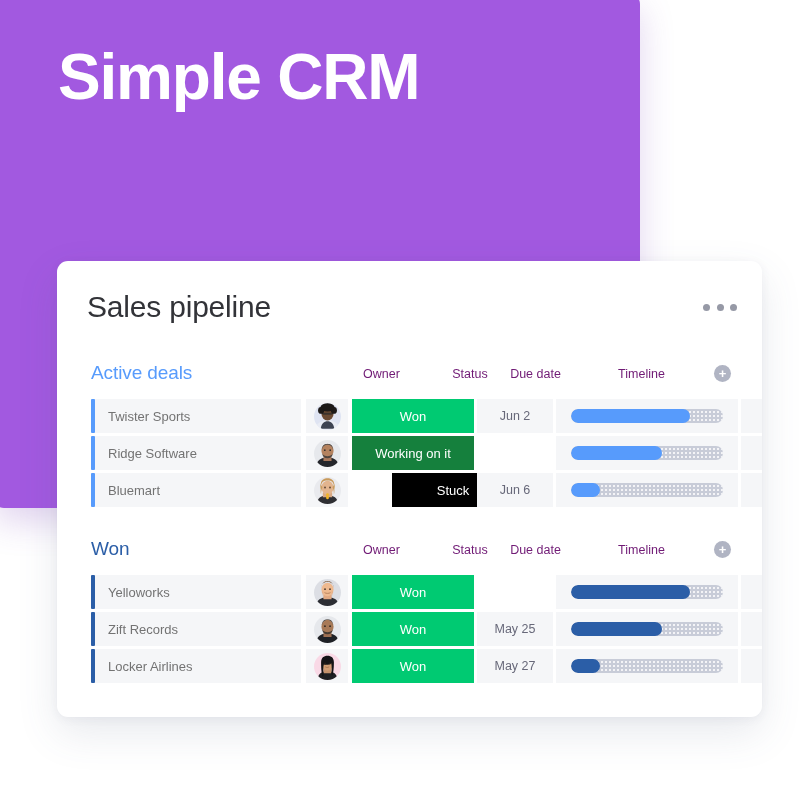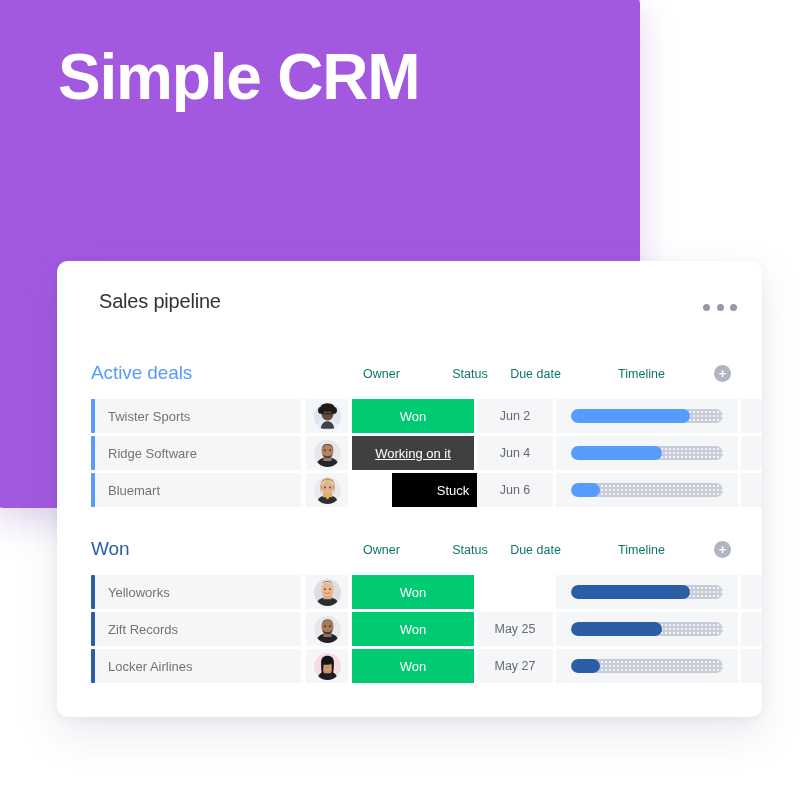--- a/index.html
+++ b/index.html
@@ -62,23 +62,23 @@
   }
 
   .board-header {
     position: absolute;
     left: 0; top: 0;
     width: 705px;
     height: 86px;
   }
   .board-title {
     position: absolute;
-    left: 42px;
+    left: 30px;
     top: 29px;
-    font-size: 20px;
+    font-size: 30px;
     color: #323338;
     font-weight: normal;
     letter-spacing: -0.2px;
   }
   .kebab {
     position: absolute;
     right: 25px;
     top: 39px;
     width: 34px;
     height: 14px;
@@ -108,21 +108,21 @@
     font-size: 19px;
     letter-spacing: -0.1px;
   }
   .group-title.blue   { color: #579bfc; }
   .group-title.navy   { color: #2b5ea7; }
 
   .col-head {
     position: absolute;
     top: 5px;
     font-size: 12.5px;
-    color: #0f766e;
+    color: #701a75;
     text-align: center;
   }
   .col-owner    { left: 263px; width: 115px; }
   .col-status   { left: 349px; width: 120px; }
   .col-due      { left: 412px; width: 125px; }
   .col-timeline { left: 503px; width: 155px; }
 
   .add-col {
     position: absolute;
     left: 653px;
@@ -195,21 +195,21 @@
   .cell-status {
     left: 291px;
     width: 122px;
     color: #ffffff;
     font-size: 13px;
     display: flex;
     align-items: center;
     justify-content: center;
   }
   .st-won     { background: #00ca72; }
-  .st-working { background: #404040; text-decoration: underline; }
+  .st-working { background: #15803d; }
   .st-stuck   { background: #000000; margin-left: 40px; }
 
   .cell-due {
     left: 416px;
     width: 76px;
     font-size: 12.5px;
     color: #676879;
     display: flex;
     align-items: center;
     justify-content: center;
@@ -329,21 +329,20 @@
                 <path d="M14 24h12v7H14z" fill="#a8785c"></path>
                 <ellipse cx="20" cy="16" rx="9" ry="10.5" fill="#b4825f"></ellipse>
                 <path d="M11.5 17c0-6 3.5-10 8.5-10s8.5 4 8.5 10c0-9-3-11-8.5-11s-8.5 2-8.5 11z" fill="#4b4b4b"></path>
                 <path d="M12 20c1 5 4 7 8 7s7-2 8-7c0 0-2 4-8 4s-8-4-8-4z" fill="#3d3a38" opacity=".85"></path>
                 <ellipse cx="16" cy="15" rx="1.2" ry="1.4" fill="#2b2b2b"></ellipse>
                 <ellipse cx="24" cy="15" rx="1.2" ry="1.4" fill="#2b2b2b"></ellipse>
               </svg>
             </span>
           </div>
           <div class="cell cell-status st-working">Working on it</div>
-          <div class="cell cell-due">Jun 4</div>
           <div class="cell cell-timeline">
             <span class="track">
               <span class="fill lite" style="width:60%"></span>
             </span>
           </div>
           <div class="cell cell-extra"></div>
         </div>
 
         <div class="row">
           <div class="cell cell-name">

